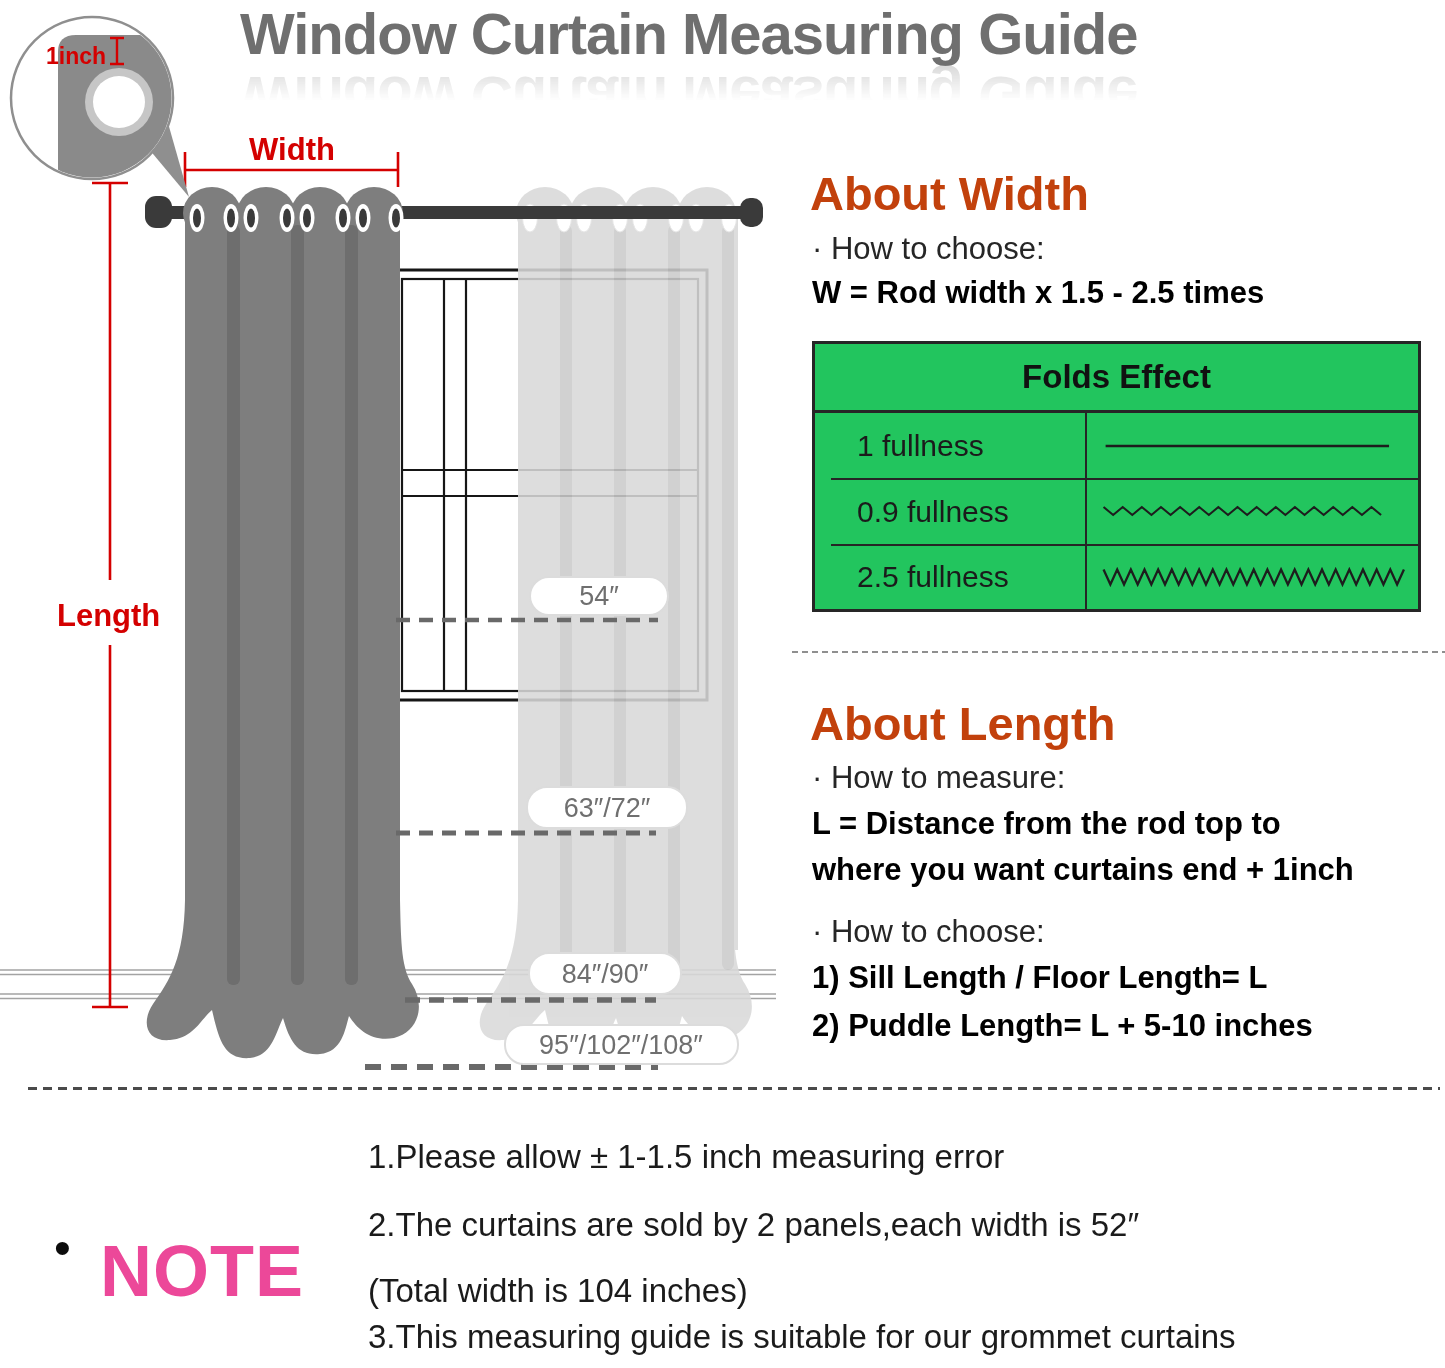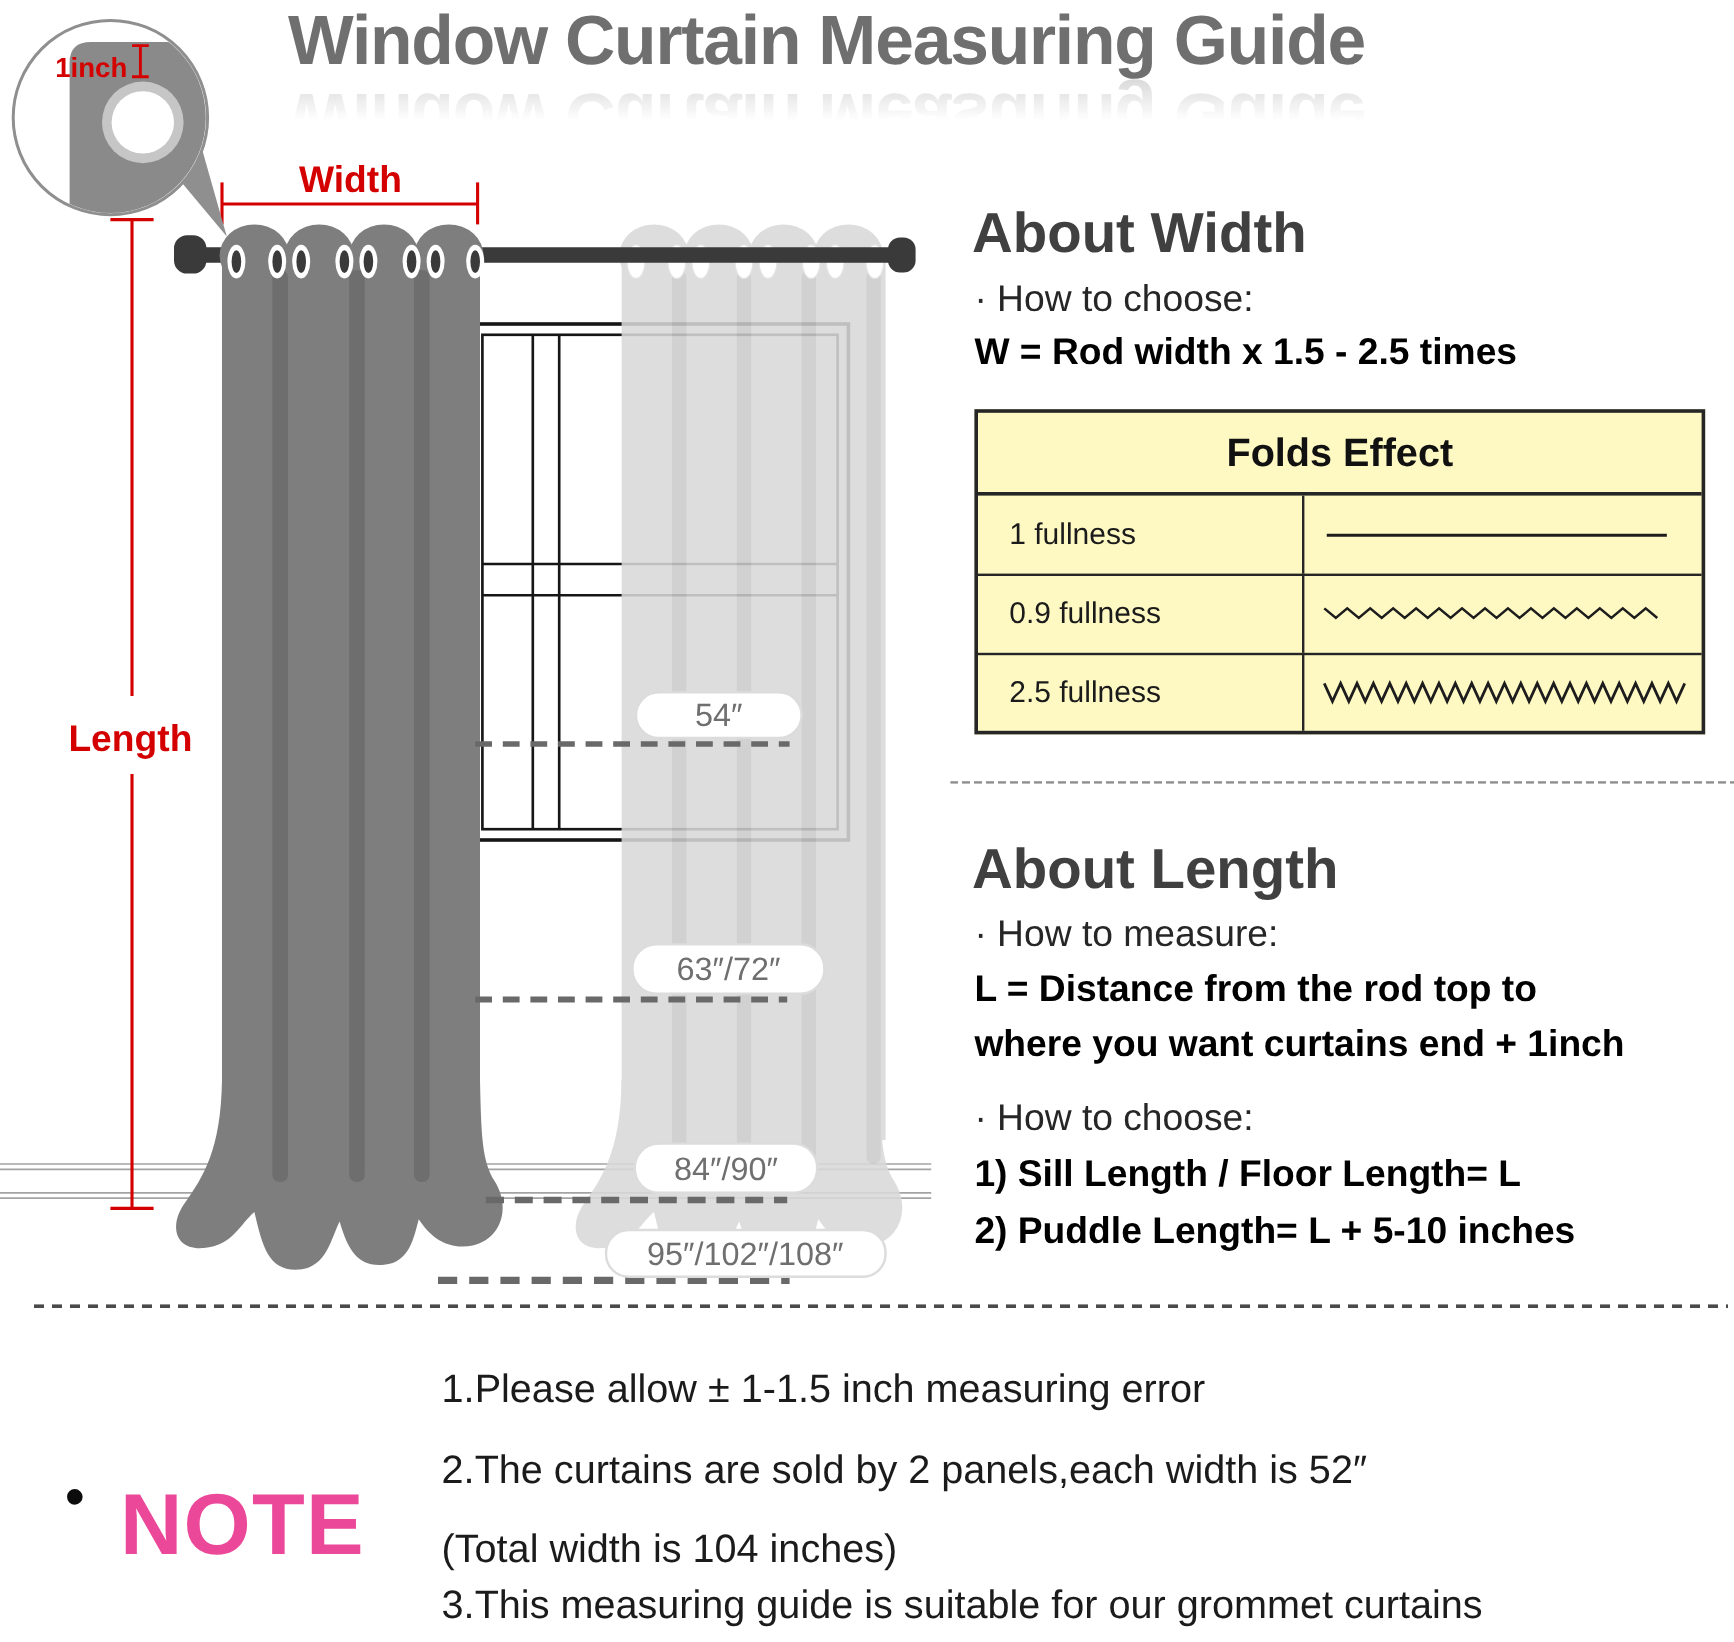--- a/index.html
+++ b/index.html
@@ -13,36 +13,37 @@
     left:240px;top:0;font-size:58px;font-weight:700;color:#6f6f6f;
     letter-spacing:-1px;white-space:nowrap;
   }
   .page-title-mirror{
     left:240px;top:64px;font-size:58px;font-weight:700;color:#8d8d8d;
     letter-spacing:-1px;white-space:nowrap;opacity:.4;transform:scaleY(-1);
     -webkit-mask-image:linear-gradient(to bottom,transparent 45%,rgba(0,0,0,.85) 100%);
     mask-image:linear-gradient(to bottom,transparent 45%,rgba(0,0,0,.85) 100%);
   }
   
-  .h2{font-size:47px;font-weight:700;color:#404040;white-space:nowrap;}
+  .h2{font-size:47px;font-weight:700;color:#c2410c;white-space:nowrap;}
   .sub{font-size:31px;color:#262626;white-space:nowrap;}
   .formula{font-size:31px;font-weight:700;color:#000000;white-space:nowrap;}
   
   .folds-table{
     left:812px;top:341px;width:609px;height:271px;border:3px solid #262626;
     display:grid;grid-template-columns:270px 1fr;grid-template-rows:69px 1fr 1fr 1fr;
-    box-sizing:border-box;background:#fef9c3;
+    box-sizing:border-box;background:#22c55e;
   }
   .ft-header{
     grid-column:1/3;display:flex;align-items:center;justify-content:center;
     font-size:33px;font-weight:600;color:#111;border-bottom:3px solid #262626;
   }
   .ft-label{
-    display:flex;align-items:center;padding-left:26px;font-size:25px;color:#1b1b1b;
+    display:flex;align-items:center;padding-left:26px;font-size:30px;color:#1b1b1b;
     border-top:2.5px solid #262626;
+    margin-left:16px;
   }
   .ft-label.first{border-top:none;}
   .ft-visual{
     display:flex;align-items:center;border-left:2.5px solid #262626;
     border-top:2.5px solid #262626;
   }
   .ft-visual.first{border-top:none;}
   .ft-visual svg{width:100%;height:60px;display:block;}
   
   .divider-right{

